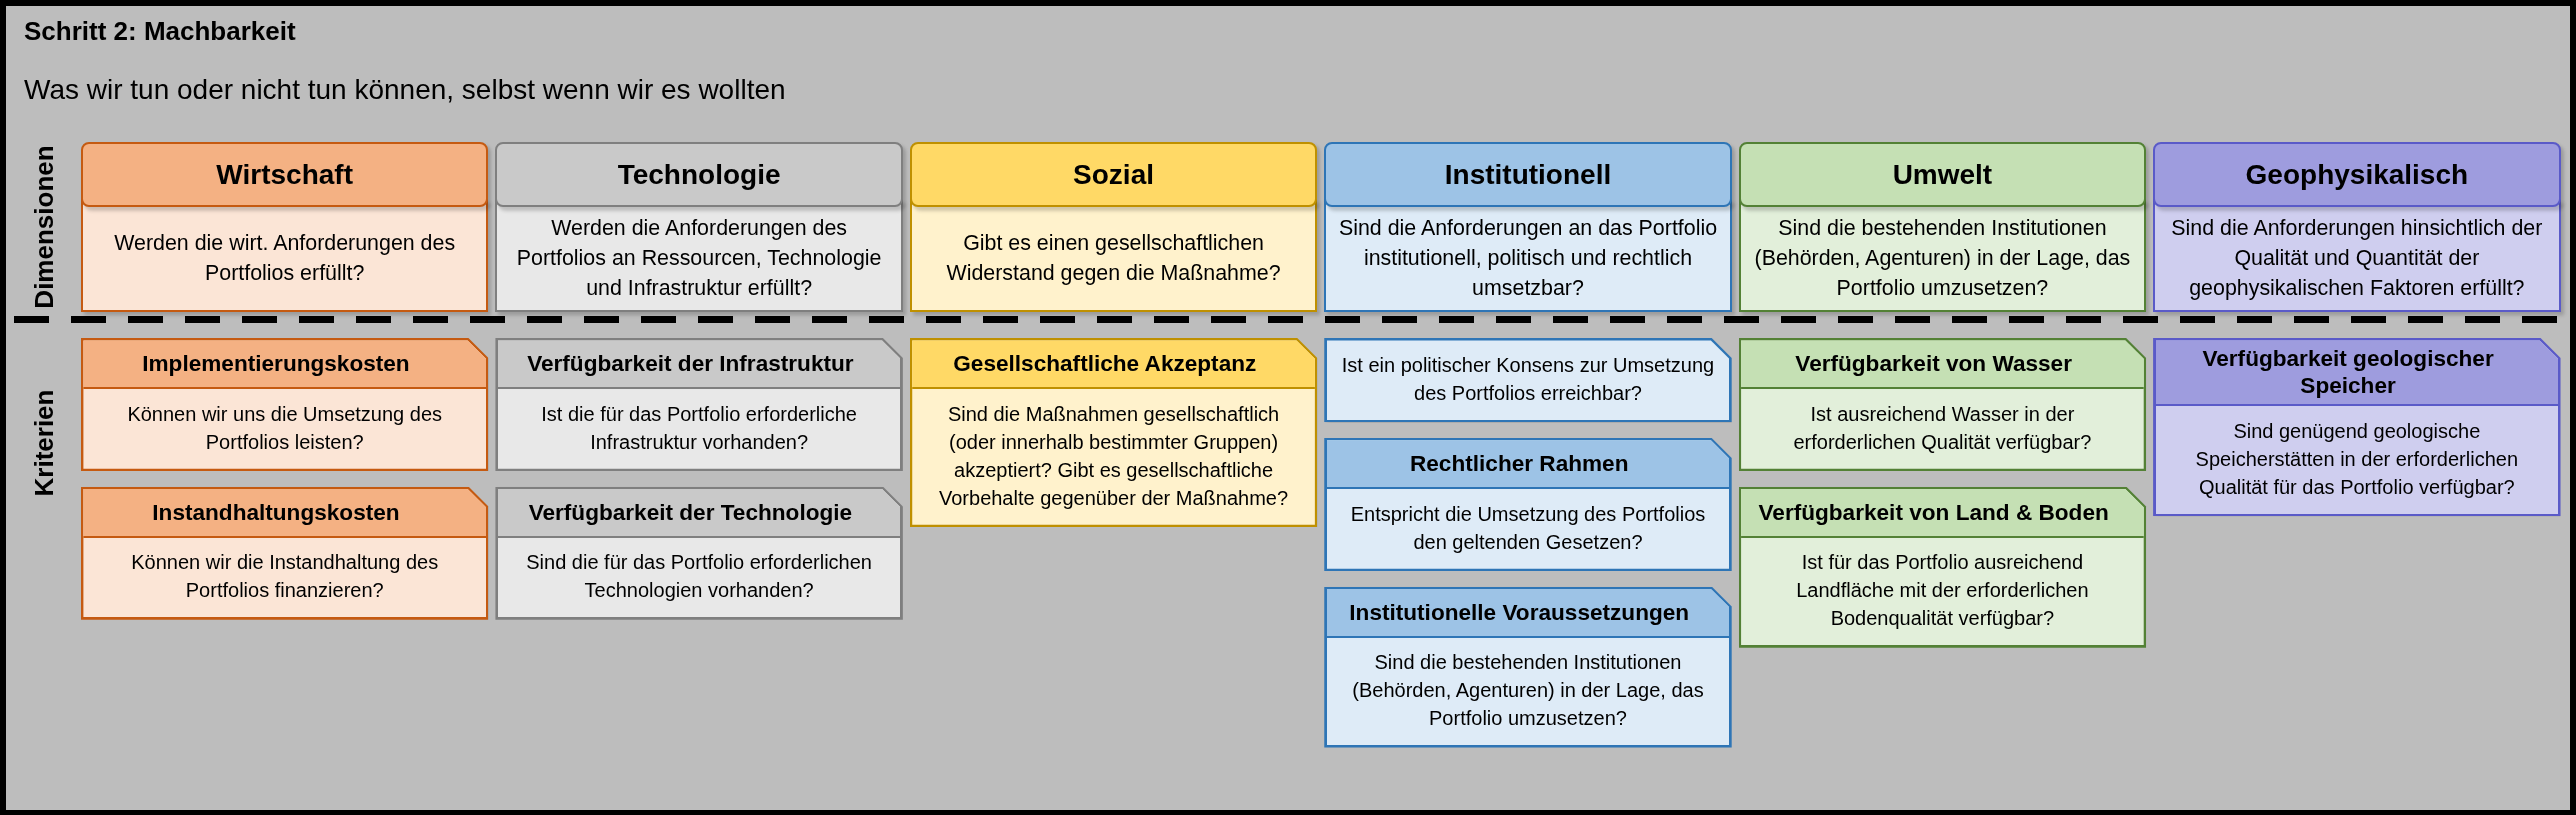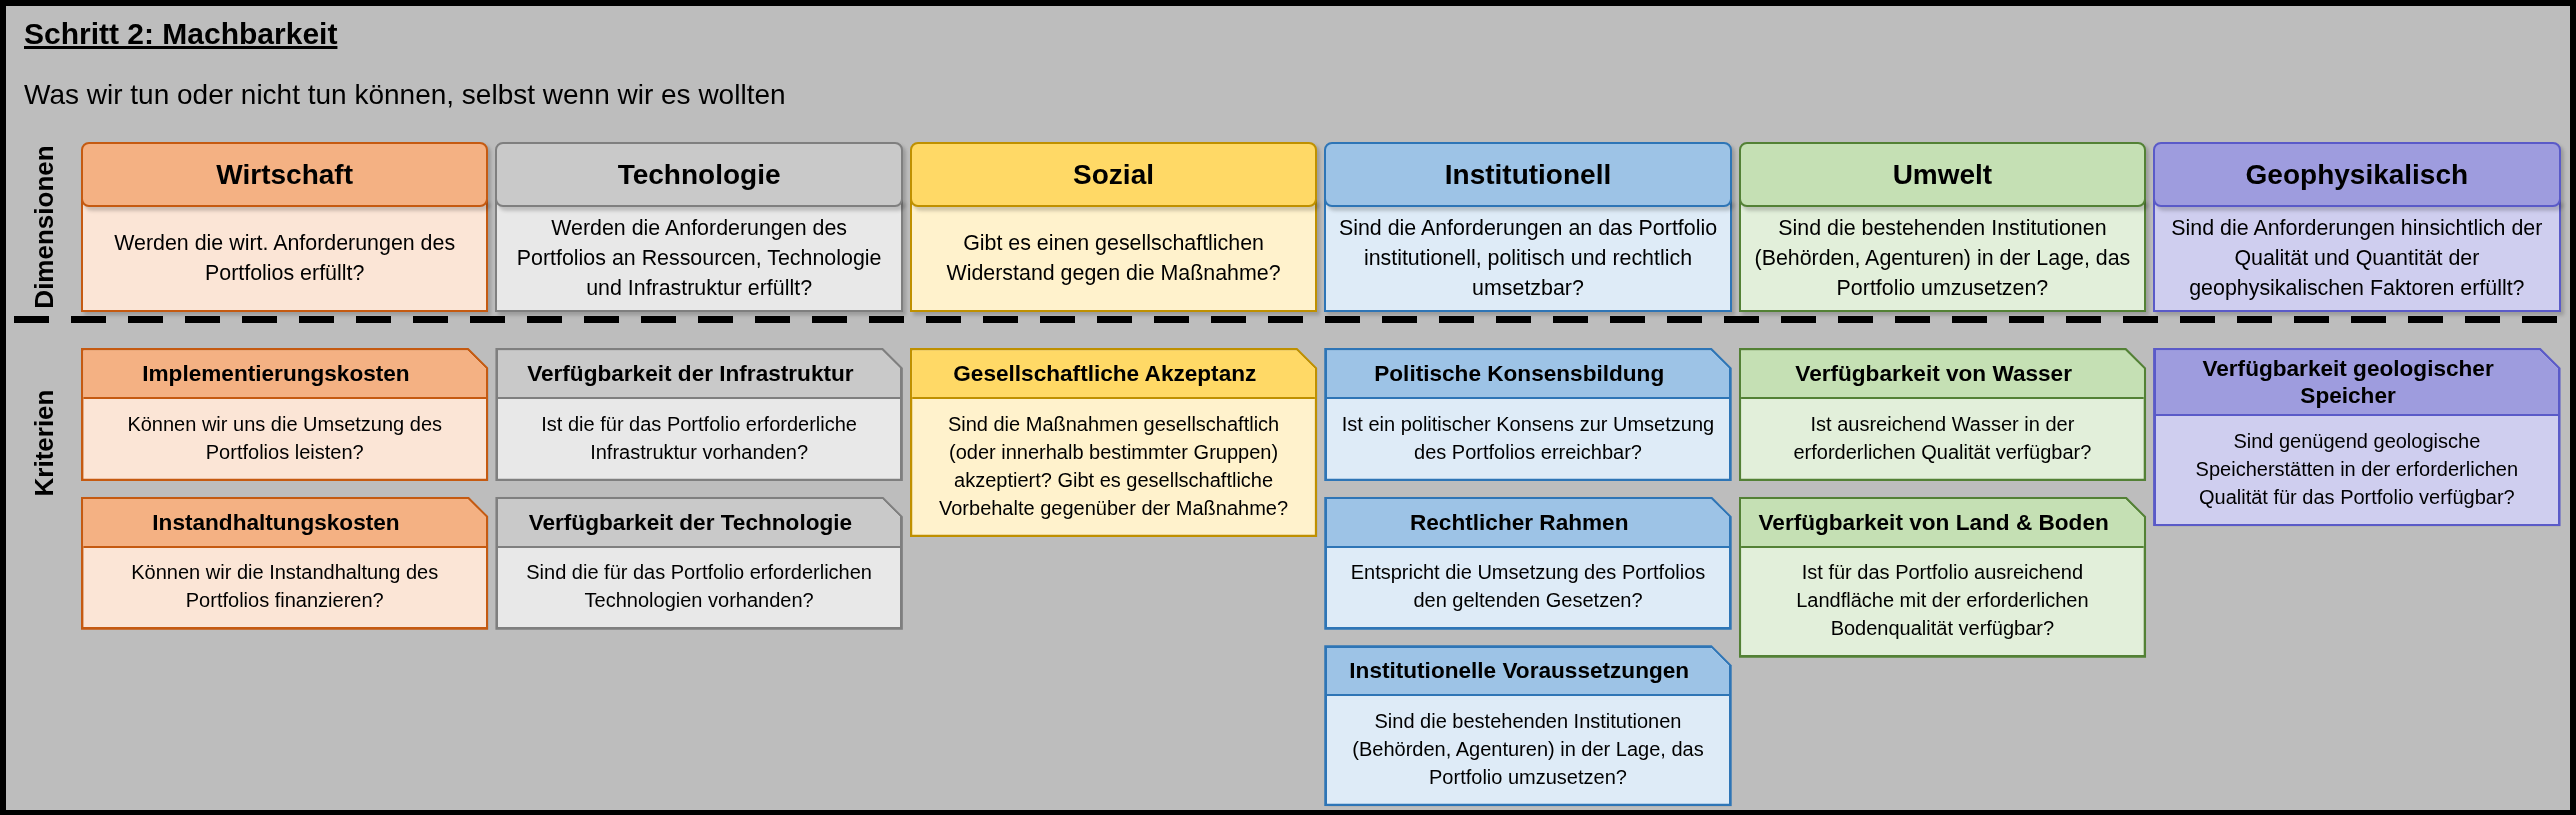--- a/index.html
+++ b/index.html
@@ -8,21 +8,21 @@
     width: 2576px;
     height: 816px;
     box-sizing: border-box;
     border: 6.5px solid #000;
     background: #BDBDBD;
     font-family: "Liberation Sans", sans-serif;
     color: #000;
     overflow: hidden;
   }
   .title-block { position: absolute; top: 9.5px; left: 18px; }
-  .title { font-size: 30px; font-weight: bold; line-height: 1.2; text-decoration: underline; }
+  .title { font-size: 26px; font-weight: bold; line-height: 1.2; }
   .subtitle { font-size: 28px; font-weight: normal; margin-top: 27px; }
 
   .vlabel {
     position: absolute;
     left: 38px;
     transform: translate(-50%, -50%) rotate(-90deg);
     font-size: 26px;
     font-weight: bold;
     white-space: nowrap;
   }
@@ -30,21 +30,21 @@
   .vlabel-crit { top: 437px; }
 
   .dims-row, .crit-row {
     position: absolute;
     left: 75px;
     right: 9.5px;
     display: flex;
     gap: 7.1px;
   }
   .dims-row { top: 136px; height: 170px; }
-  .crit-row { top: 342px; align-items: flex-start; gap: 7px; }
+  .crit-row { top: 332px; align-items: flex-start; gap: 7px; }
 
   .dash-line {
     position: absolute;
     top: 310px;
     left: 8.3px;
     right: 8.3px;
     height: 6.5px;
     background: repeating-linear-gradient(90deg, #000 0 35px, transparent 35px 57px);
   }
 
@@ -189,21 +189,20 @@
         <div class="crit-card">
           <div class="crit-inner">
             <div class="crit-head">Gesellschaftliche Akzeptanz</div>
             <div class="crit-body">Sind die Maßnahmen gesellschaftlich (oder innerhalb bestimmter Gruppen) akzeptiert? Gibt es gesellschaftliche Vorbehalte gegenüber der Maßnahme?</div>
           </div>
         </div>
       </div>
       <div class="col crit-col" style="--hd: #9DC3E6; --bo: #DEEBF7; --bd: #2E75B6;">
         <div class="crit-card">
           <div class="crit-inner">
-            <div class="crit-head">Politische Konsensbildung</div>
             <div class="crit-body">Ist ein politischer Konsens zur Umsetzung des Portfolios erreichbar?</div>
           </div>
         </div>
         <div class="crit-card">
           <div class="crit-inner">
             <div class="crit-head">Rechtlicher Rahmen</div>
             <div class="crit-body">Entspricht die Umsetzung des Portfolios den geltenden Gesetzen?</div>
           </div>
         </div>
         <div class="crit-card">

